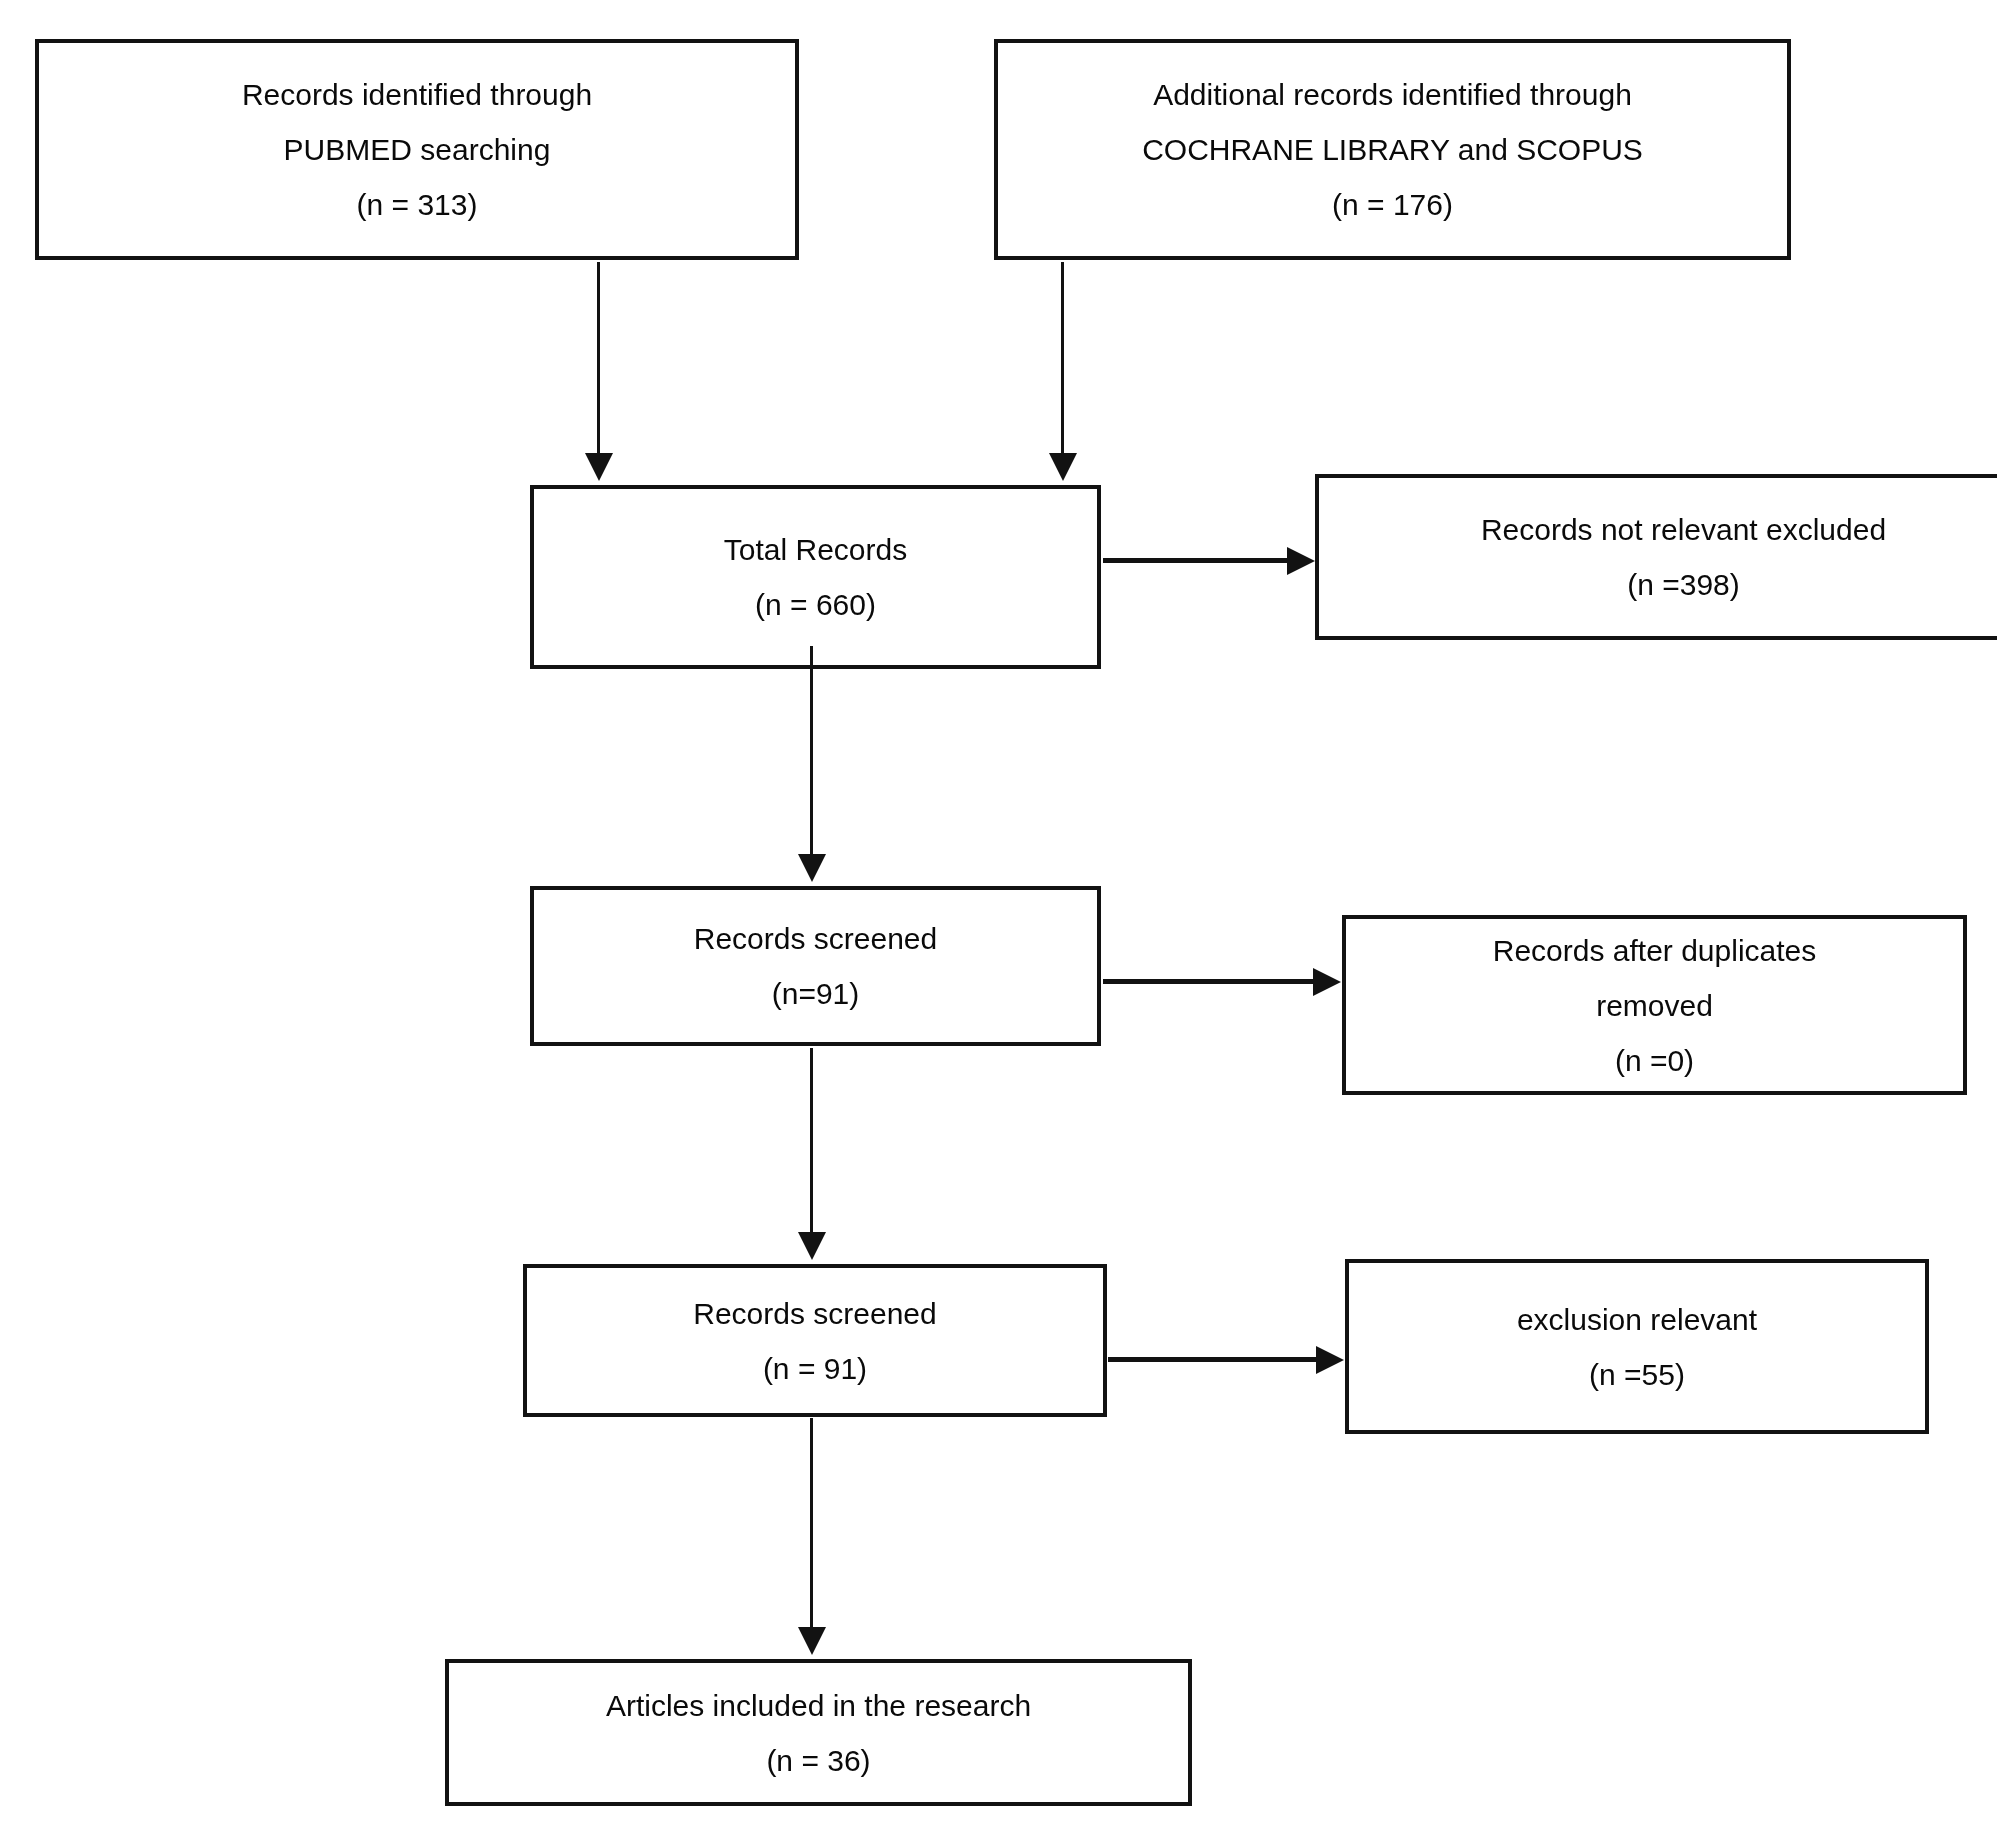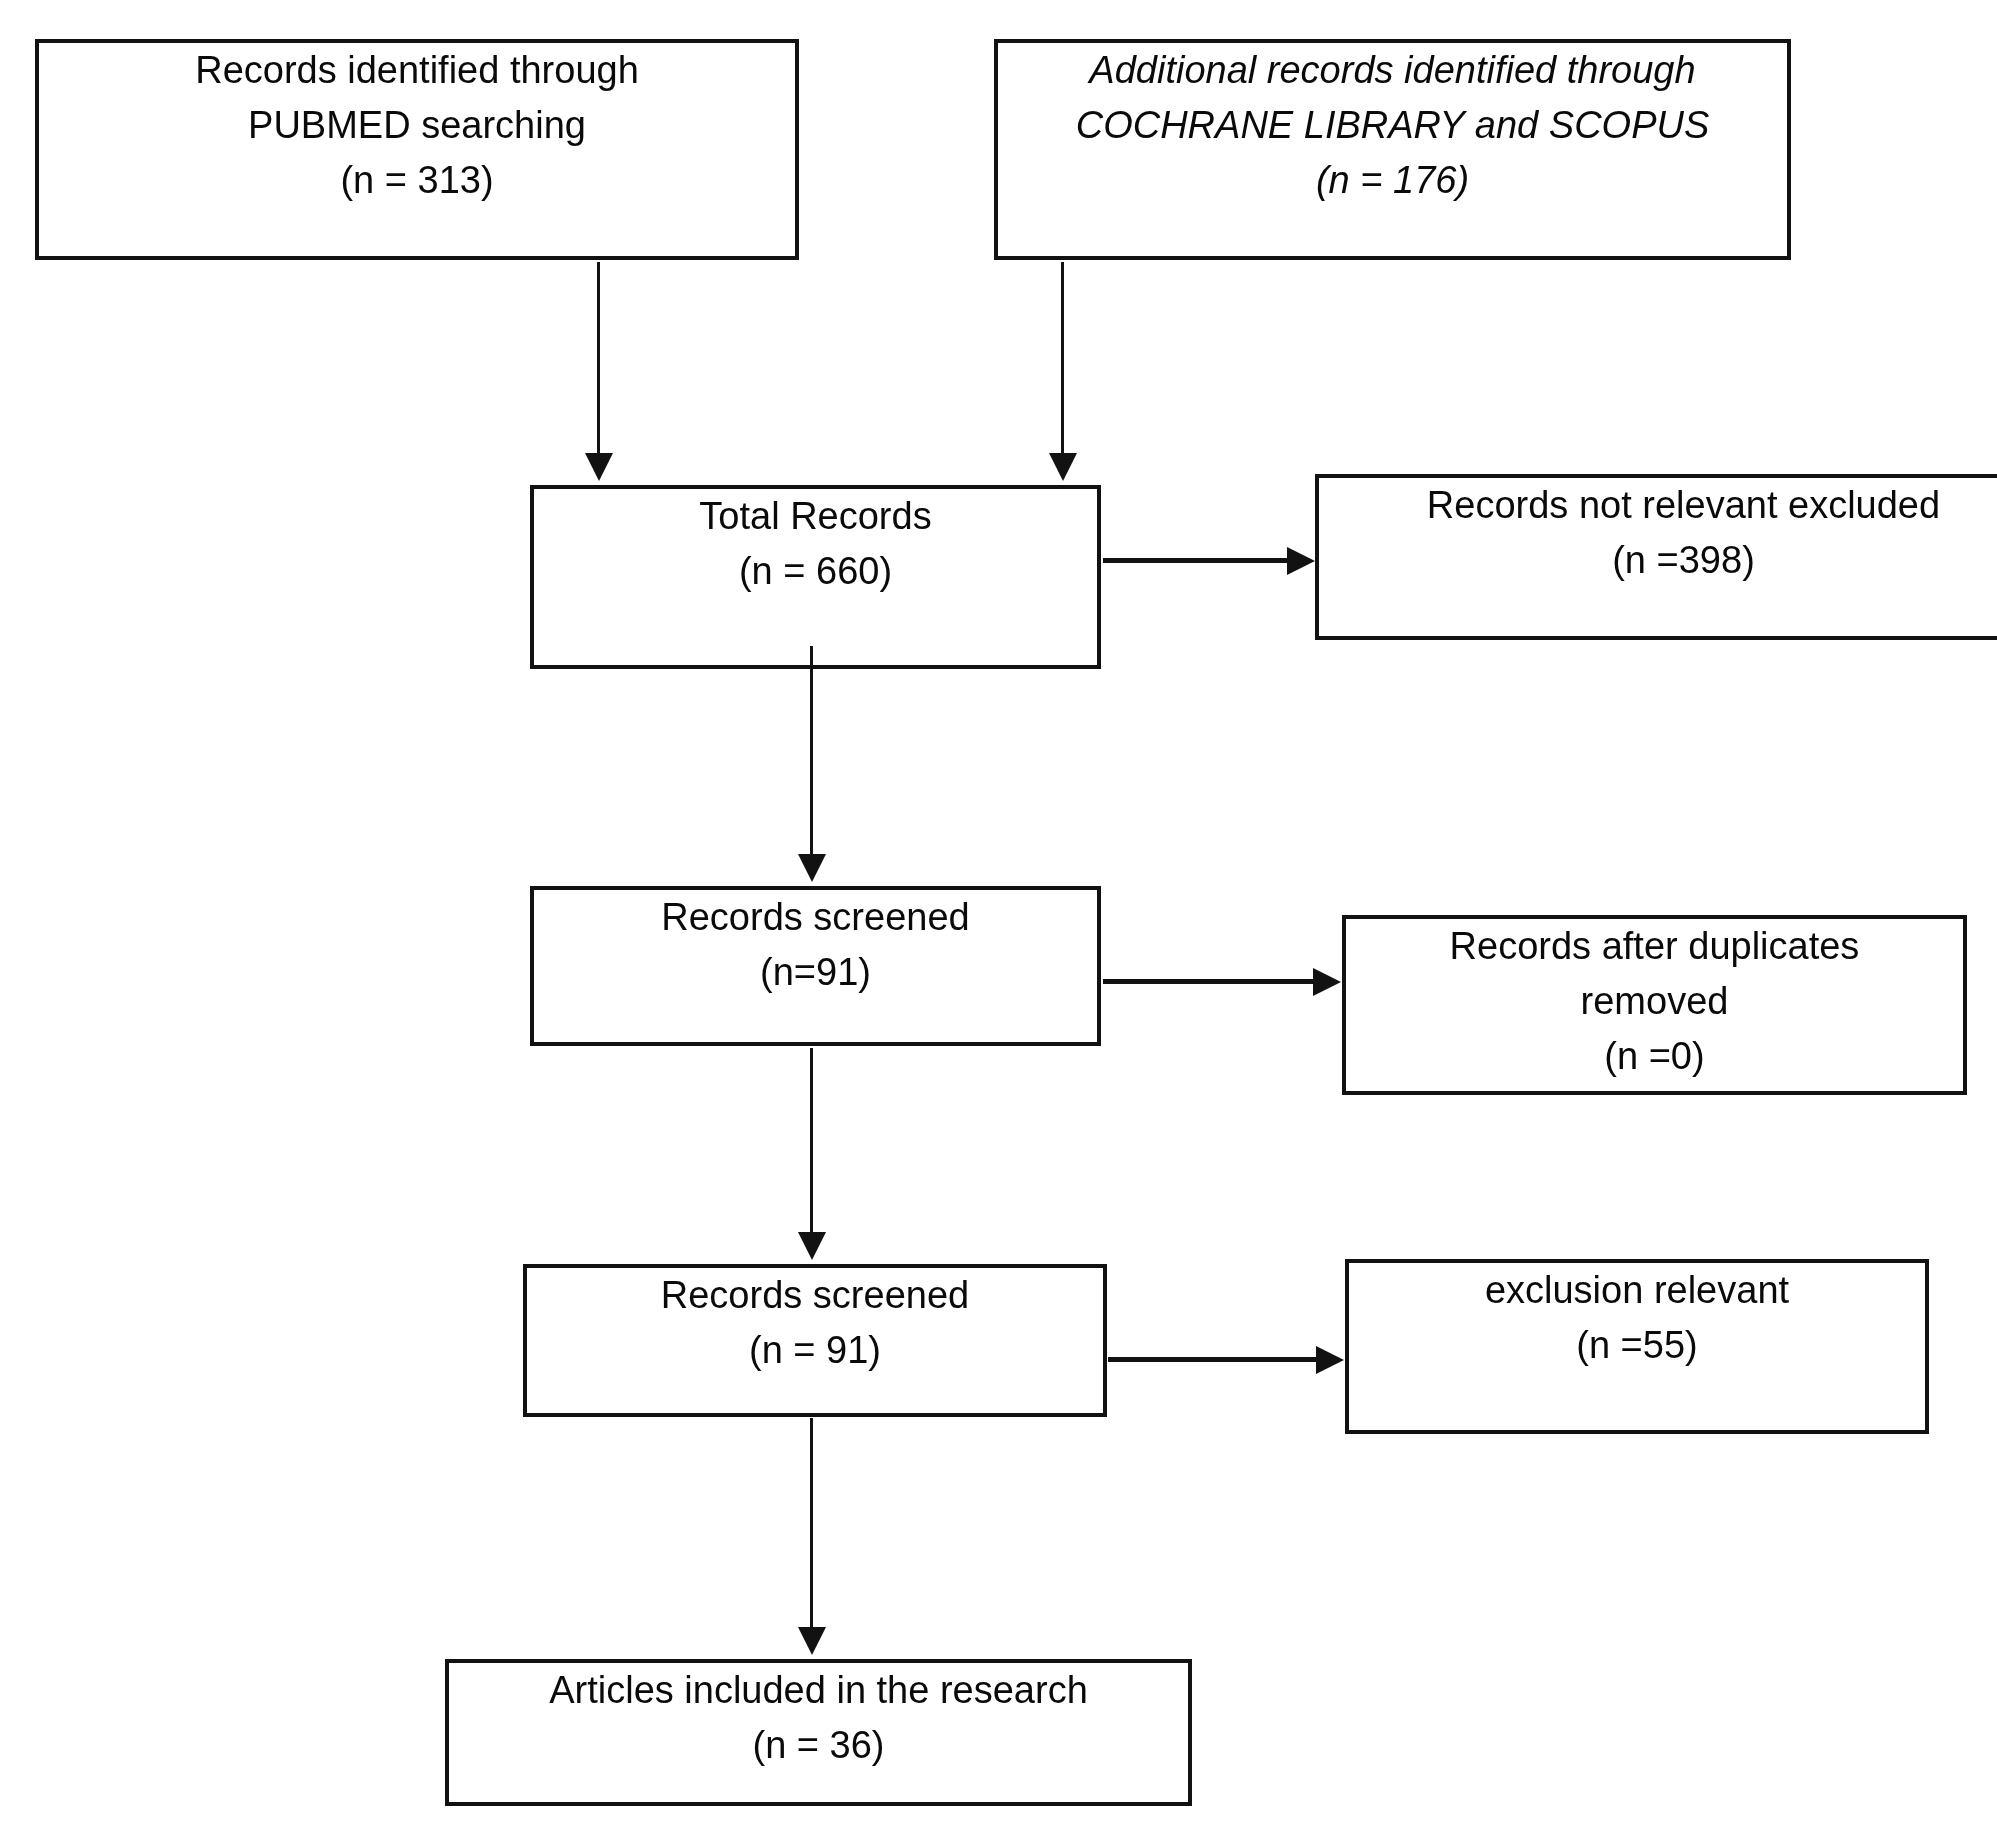--- a/index.html
+++ b/index.html
@@ -16,22 +16,23 @@
     color: #0a0a0a;
   }
   .box {
     position: absolute;
     box-sizing: border-box;
     border: 4.2px solid #121212;
     background: #ffffff;
     display: flex;
     flex-direction: column;
     align-items: center;
+    justify-content: center;
     text-align: center;
-    font-size: 38px;
+    font-size: 30px;
     line-height: 55px;
     font-weight: 400;
   }
   .box .line { display: block; white-space: nowrap; }
 
   
   .varrow {
     position: absolute;
     width: 3.4px;
     background: #121212;
@@ -61,21 +62,21 @@
     top: 50%;
     transform: translateY(-50%);
     width: 0; height: 0;
     border-style: solid;
     border-width: 14.3px 0 14.3px 28.5px;
     border-color: transparent transparent transparent #121212;
   }
 
   
   #box-pubmed      { left: 35px;   top: 39px;   width: 764px; height: 221px; }
-  #box-additional  { left: 994px; top: 39px;   width: 797px; height: 221px; font-style: italic; }
+  #box-additional  { left: 994px; top: 39px;   width: 797px; height: 221px; }
   #box-total       { left: 530px;  top: 485px;  width: 571px; height: 184px; }
   #box-notrelevant { left: 1315px; top: 474px;  width: 737px; height: 166px; }
   #box-screened1   { left: 530px;  top: 886px; width: 571px; height: 160px; }
   #box-duplicates  { left: 1342px; top: 915px; width: 625px; height: 180px; }
   #box-screened2   { left: 523px;  top: 1264px; width: 584px; height: 153px; }
   #box-exclusion   { left: 1345px; top: 1259px; width: 584px; height: 175px; }
   #box-included    { left: 445px;  top: 1659px; width: 747px; height: 147px; }
 
   
   #arrow-pubmed-total     { left: 597px;  top: 262px;  height: 191px; }

